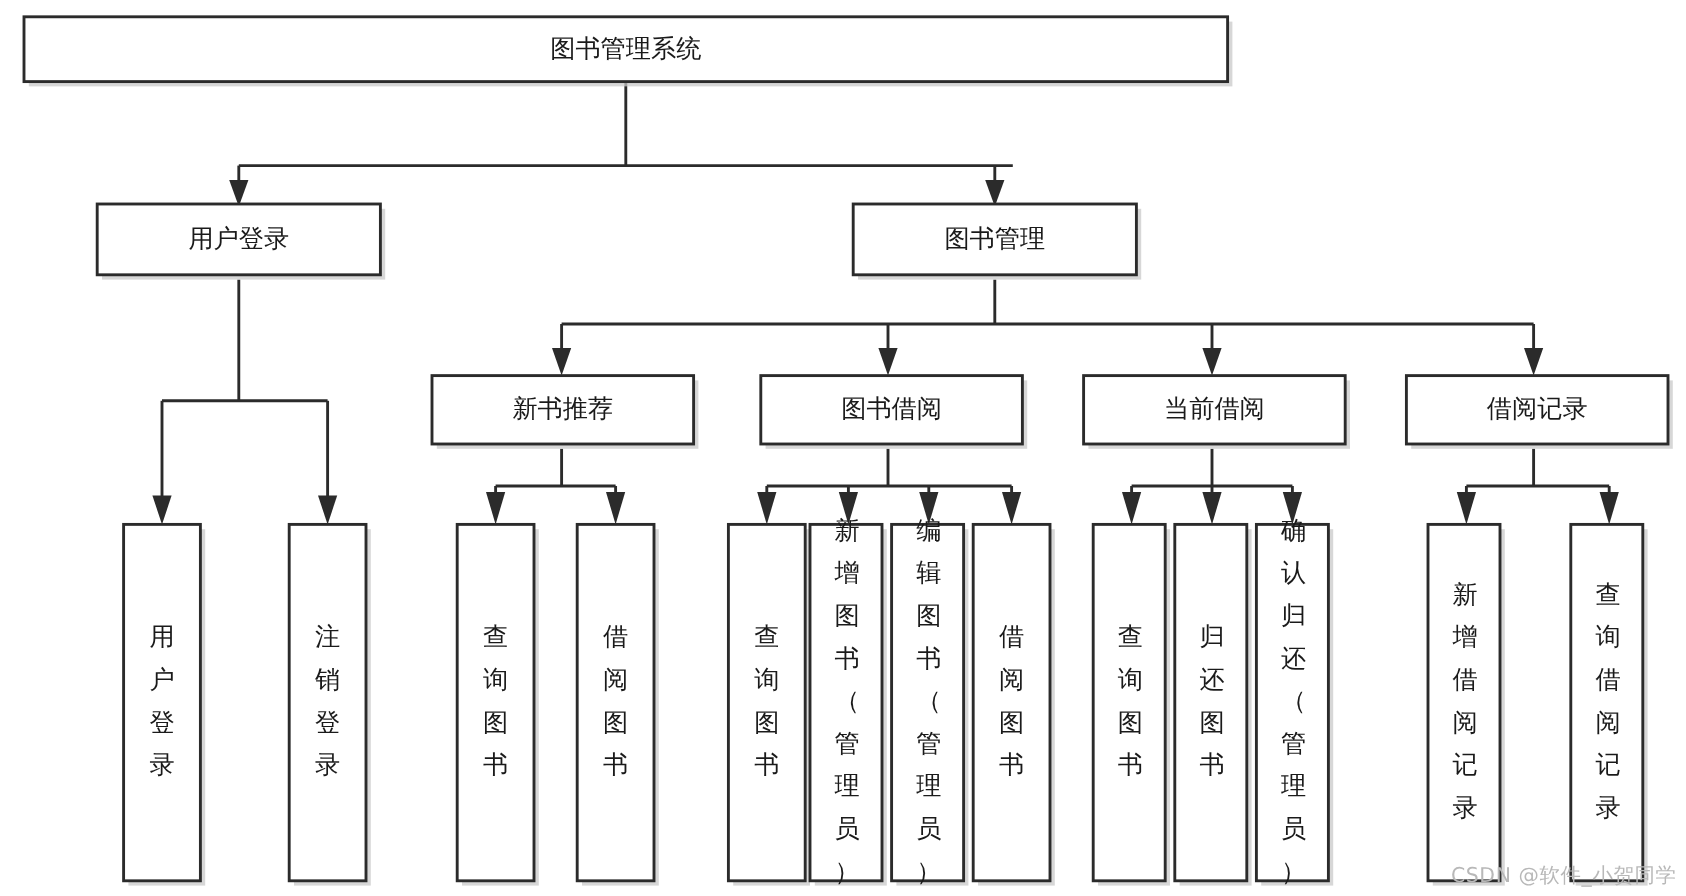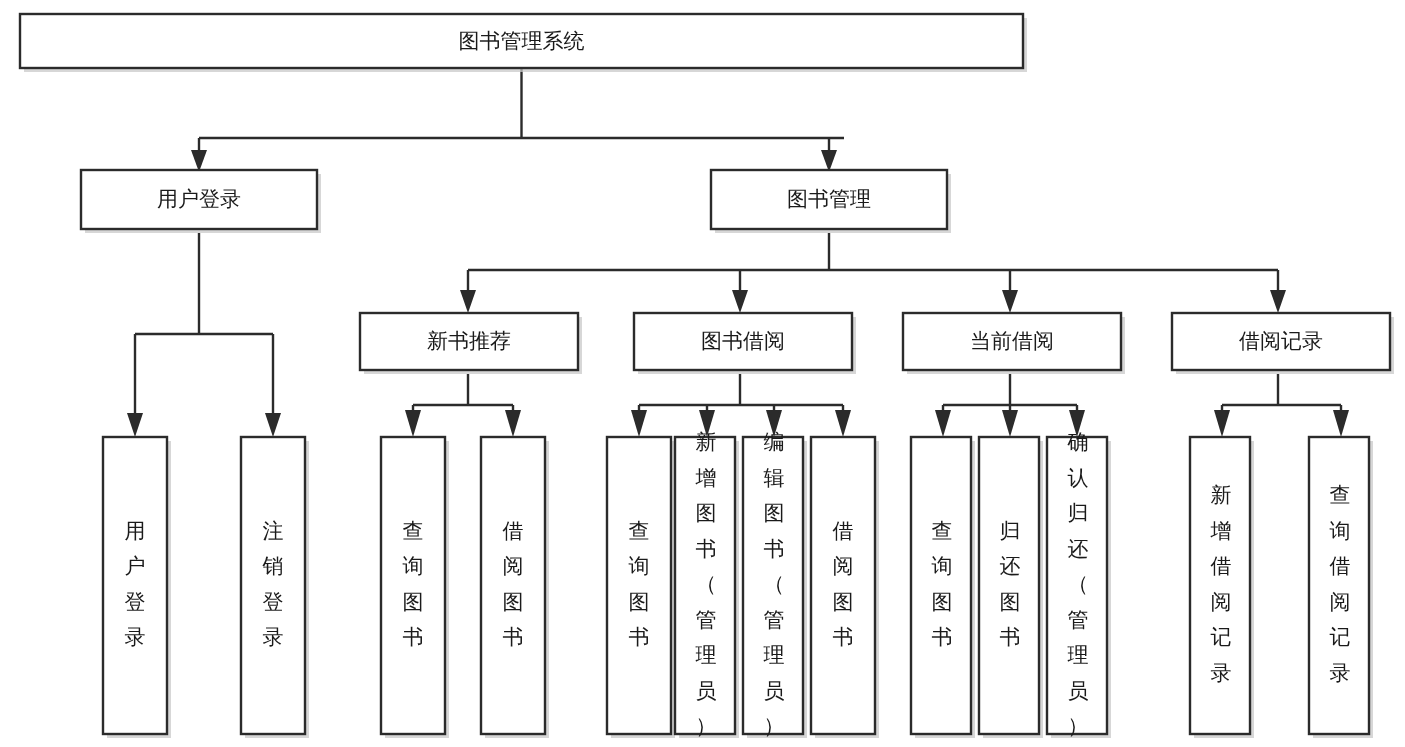--- a/index.html
+++ b/index.html
@@ -257,13 +257,14 @@
       </g>
 
       <g>
         <rect class="node-box-shadow" x="1313" y="441" width="60" height="297"></rect>
         <rect class="node-box" x="1309" y="437" width="60" height="297"></rect>
         <text class="leaf-label-char" x="1340"><tspan x="1340" y="496.25">查</tspan><tspan x="1340" y="531.75">询</tspan><tspan x="1340" y="567.25">借</tspan><tspan x="1340" y="602.75">阅</tspan><tspan x="1340" y="638.25">记</tspan><tspan x="1340" y="673.75">录</tspan></text>
       </g>
     </g>
   </svg>
 
+  <div class="watermark">CSDN @软件_小贺同学</div>
 </div>
 
 </body></html>

